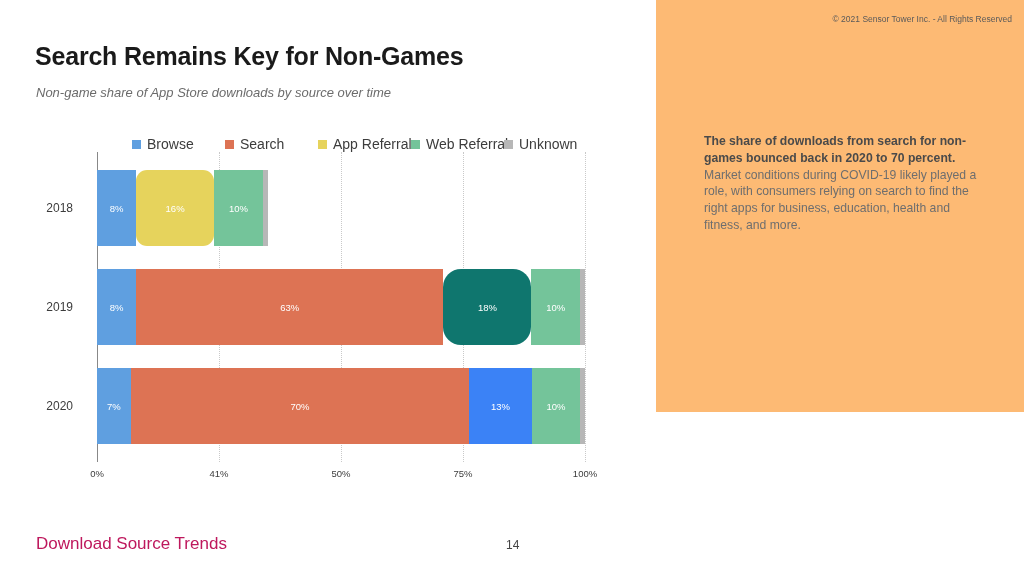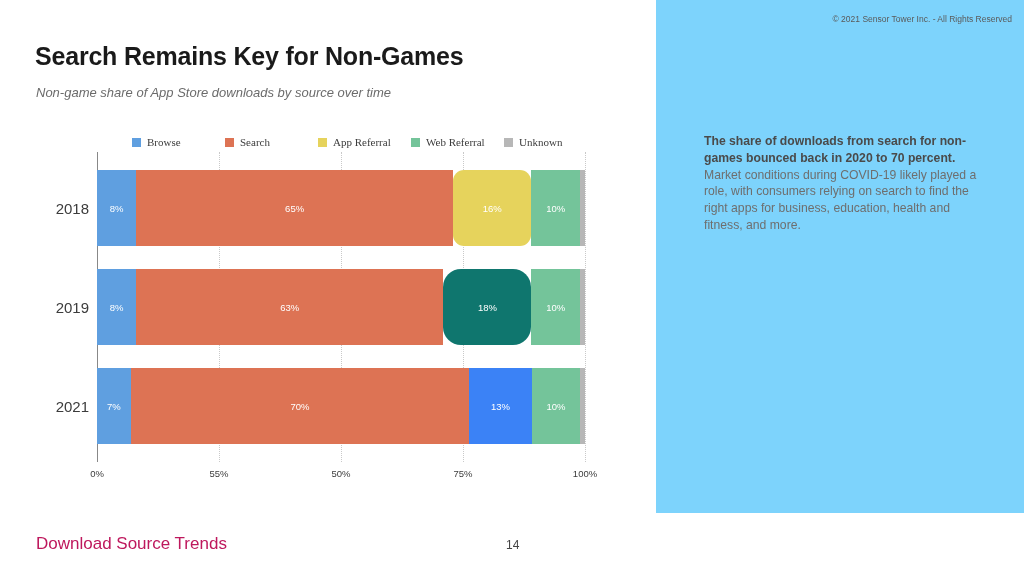--- a/index.html
+++ b/index.html
@@ -62,24 +62,23 @@
     align-items: center;
     width: 93px;
   }
   .legend-swatch {
     width: 9px;
     height: 9px;
     flex: none;
     margin-right: 6px;
   }
   .legend-label {
-    font-size: 11px;
+    font-size: 14px;
     color: #3c3c3c;
     white-space: nowrap;
-    font-family: Liberation Serif, serif;
   }
 
   
   .chart {
     position: absolute;
     left: 97px;
     top: 152px;
     width: 488px;
     height: 310px;
   }
@@ -128,22 +127,22 @@
   .bar-seg-label {
     font-size: 9.5px;
     color: #ffffff;
     white-space: nowrap;
   }
   .ytick {
     position: absolute;
     right: 100%;
     top: 50%;
     transform: translateY(-50%);
-    margin-right: 8px;
-    font-size: 15px;
+    margin-right: 24px;
+    font-size: 12px;
     color: #3c3c3c;
     white-space: nowrap;
   }
   .xaxis {
     position: absolute;
     left: 97px;
     top: 468px;
     width: 488px;
     height: 16px;
   }
@@ -170,22 +169,22 @@
     left: 506px;
     top: 538px;
     font-size: 12px;
     color: #444444;
   }
 
   
   .right-panel {
     position: relative;
     width: 368px;
-    height: 513px;
-    background: #7dd3fc;
+    height: 412px;
+    background: #fdba74;
     flex: none;
   }
   .copyright {
     position: absolute;
     right: 12px;
     top: 14px;
     font-size: 8.5px;
     color: #5a5a5a;
     white-space: nowrap;
   }
@@ -244,23 +243,20 @@
           <div class="gridline" style="left: 50%;"></div>
           <div class="gridline" style="left: 75%;"></div>
           <div class="gridline" style="left: 100%;"></div>
         </div>
       <div class="bars" id="bars">
           <div class="bar-row">
             <span class="ytick">2018</span>
             <div class="bar-seg" style="width: 8%; background: rgb(95, 159, 224);">
               <span class="bar-seg-label">8%</span>
             </div>
-            <div class="bar-seg" style="width: 65%; background: rgb(221, 115, 84);">
-              <span class="bar-seg-label">65%</span>
-            </div>
             <div class="bar-seg" style="width: 16%; background: rgb(230, 211, 92); border-radius: 11px;">
               <span class="bar-seg-label">16%</span>
             </div>
             <div class="bar-seg" style="width: 10%; background: rgb(116, 196, 154);">
               <span class="bar-seg-label">10%</span>
             </div>
             <div class="bar-seg" style="width: 1%; background: rgb(183, 183, 183);"></div>
           </div>
           <div class="bar-row">
             <span class="ytick">2019</span>
@@ -272,41 +268,41 @@
             </div>
             <div class="bar-seg" style="width: 18%; background: #0f766e; border-radius: 18px;">
               <span class="bar-seg-label">18%</span>
             </div>
             <div class="bar-seg" style="width: 10%; background: rgb(116, 196, 154);">
               <span class="bar-seg-label">10%</span>
             </div>
             <div class="bar-seg" style="width: 1%; background: rgb(183, 183, 183);"></div>
           </div>
           <div class="bar-row">
-            <span class="ytick">2021</span>
+            <span class="ytick">2020</span>
             <div class="bar-seg" style="width: 7%; background: rgb(95, 159, 224);">
               <span class="bar-seg-label">7%</span>
             </div>
             <div class="bar-seg" style="width: 70%; background: rgb(221, 115, 84);">
               <span class="bar-seg-label">70%</span>
             </div>
             <div class="bar-seg" style="width: 13%; background: #3b82f6;">
               <span class="bar-seg-label">13%</span>
             </div>
             <div class="bar-seg" style="width: 10%; background: rgb(116, 196, 154);">
               <span class="bar-seg-label">10%</span>
             </div>
             <div class="bar-seg" style="width: 1%; background: rgb(183, 183, 183);"></div>
           </div>
         </div>
     </div>
 
     <div class="xaxis" id="xaxis">
         <span class="xtick" style="left: 0%;">0%</span>
-        <span class="xtick" style="left: 25%;">55%</span>
+        <span class="xtick" style="left: 25%;">41%</span>
         <span class="xtick" style="left: 50%;">50%</span>
         <span class="xtick" style="left: 75%;">75%</span>
         <span class="xtick" style="left: 100%;">100%</span>
       </div>
 
     <div class="footer-link">Download Source Trends</div>
     <div class="page-number">14</div>
   </div>
 
   <div class="right-panel">

